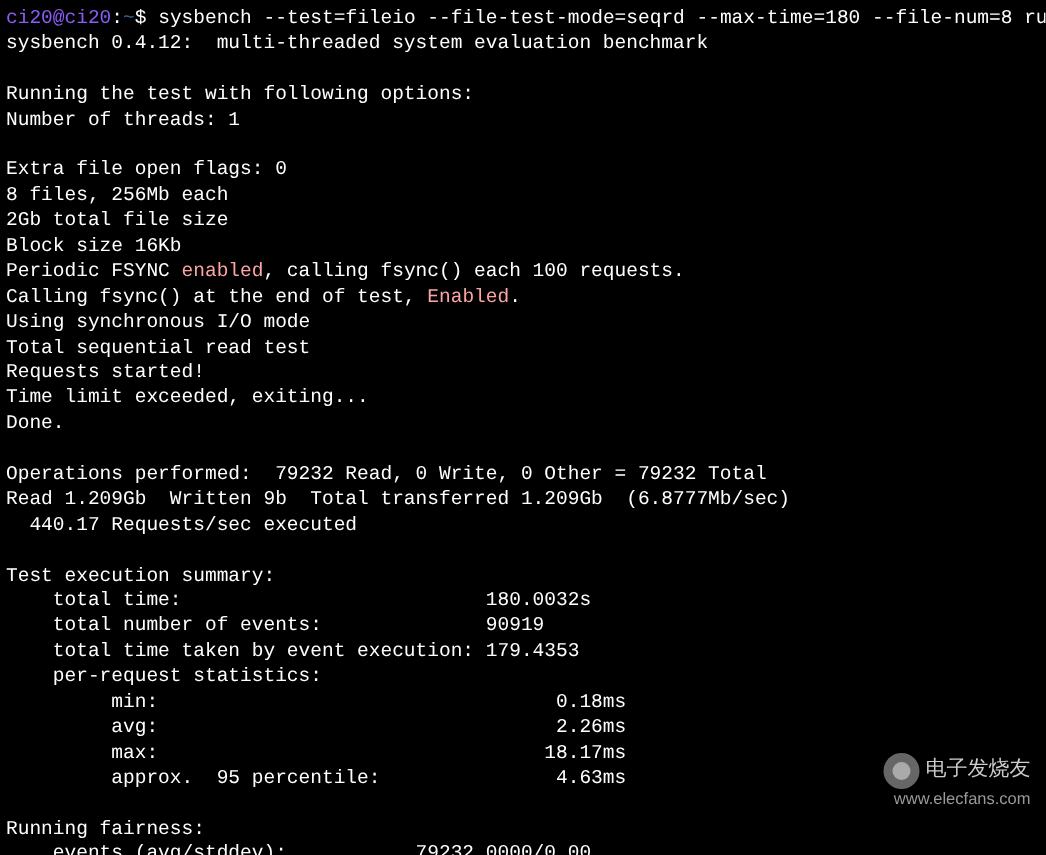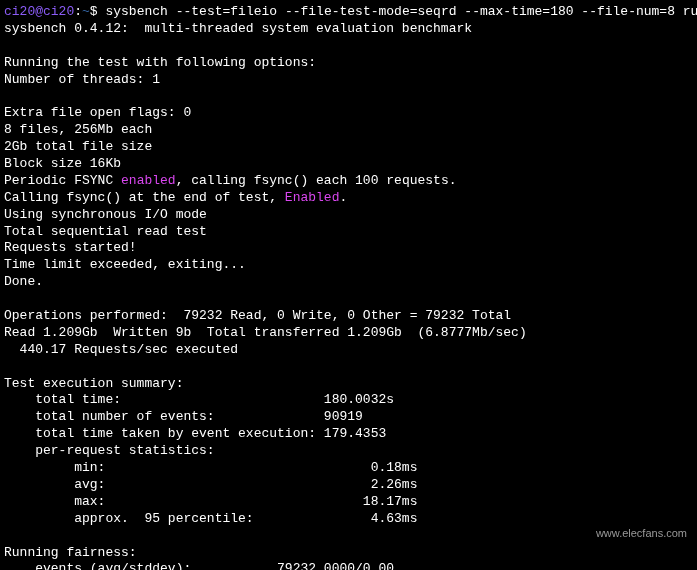--- a/index.html
+++ b/index.html
@@ -22,21 +22,21 @@
     .line {
       white-space: pre;
     }
     .prompt-user {
       color: #8b5cf6;
     }
     .prompt-path {
       color: #3465a4;
     }
     .green {
-      color: #d946ef;
+      color: #fca5a5;
     }
     .watermark {
       position: absolute;
       bottom: 30px;
       right: 10px;
       color: #999;
       font-size: 11px;
       text-align: right;
       font-family: sans-serif;
     }
@@ -97,14 +97,15 @@
 <div class="line">    per-request statistics:</div>
 <div class="line">         min:                                  0.18ms</div>
 <div class="line">         avg:                                  2.26ms</div>
 <div class="line">         max:                                 18.17ms</div>
 <div class="line">         approx.  95 percentile:               4.63ms</div>
 <div class="line">&nbsp;</div>
 <div class="line">Running fairness:</div>
 <div class="line">    events (avg/stddev):           79232.0000/0.00</div>
 
 <div class="watermark">
+  <div><span class="logo"></span><span class="watermark-main">电子发烧友</span></div>
   <div>www.elecfans.com</div>
 </div>
 
 </body></html>

